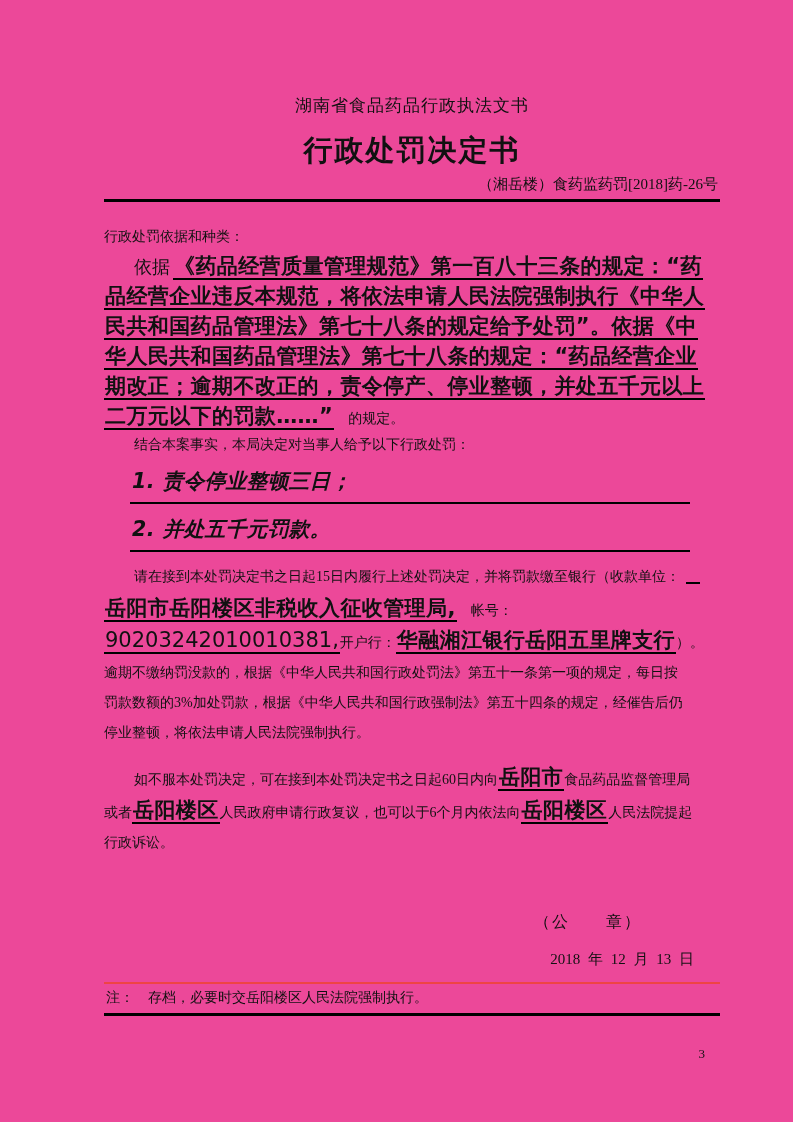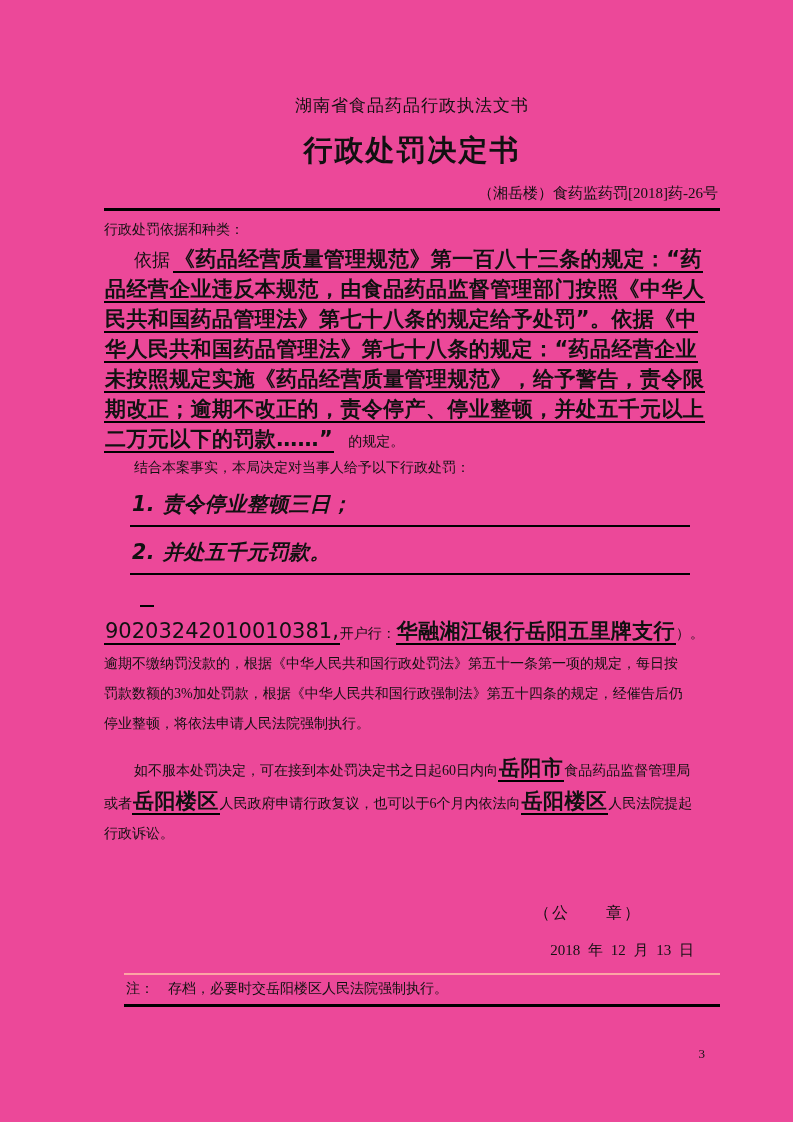--- a/index.html
+++ b/index.html
@@ -22,33 +22,33 @@
     letter-spacing:1px;
   }
   .title{
     margin-top:14px;
     text-align:center;
     font-size:29px;
     font-weight:bold;
     letter-spacing:2px;
   }
   .doc-number{
-    margin-top:13px;
+    margin-top:4px;
     text-align:right;
     font-size:15px;
     padding-right:2px;
   }
   .head-rule{
     margin-top:5px;
     border-top:3px solid #000;
     height:0;
   }
 
   
-  .section-label{margin-top:10px;font-size:14px;}
+  .section-label{margin-top:26px;font-size:14px;}
 
   .basis{margin-top:5px;}
   .row{white-space:nowrap;}
   .row-basis{line-height:30px;height:30px;}
   .row-body{font-size:14px;line-height:30px;}
   .row-pay{line-height:32px;height:32px;}
   .indented{padding-left:30px;}
 
   .seg-plain{
     font-family:"Liberation Serif","DejaVu Serif",serif;
@@ -117,25 +117,24 @@
   }
   .date-line{
     margin-top:17px;
     text-align:right;
     padding-right:26px;
     font-size:15px;
     word-spacing:4px;
   }
   .note-box{
     margin-top:13px;
-    border-top:2px solid #fca5a5;
+    border-top:2px solid #ef4444;
     border-bottom:3px solid #000;
     padding:5px 0 6px 2px;
     font-size:14px;
-    margin-left:20px;
   }
   .page-number{
     position:absolute;
     right:88px;
     bottom:60px;
     font-size:13px;
   }
 </style>
 </head>
 <body>
@@ -145,37 +144,37 @@
 
     <div class="doc-type">湖南省食品药品行政执法文书</div>
     <div class="title">行政处罚决定书</div>
     <div class="doc-number">（湘岳楼）食药监药罚[2018]药-26号</div>
     <div class="head-rule"></div>
 
     <div class="section-label">行政处罚依据和种类：</div>
 
     <div class="basis">
         <div class="row row-basis"><span class="seg-pre">依据</span><span class="seg-fill">《药品经营质量管理规范》第一百八十三条的规定：“药</span></div>
-        <div class="row row-basis"><span class="seg-fill">品经营企业违反本规范，由食品药品监督管理部门按照《中华人</span></div>
+        <div class="row row-basis"><span class="seg-fill">品经营企业违反本规范，将依法申请人民法院强制执行《中华人</span></div>
         <div class="row row-basis"><span class="seg-fill">民共和国药品管理法》第七十八条的规定给予处罚”。依据《中</span></div>
         <div class="row row-basis"><span class="seg-fill">华人民共和国药品管理法》第七十八条的规定：“药品经营企业</span></div>
-        <div class="row row-basis"><span class="seg-fill">未按照规定实施《药品经营质量管理规范》，给予警告，责令限</span></div>
         <div class="row row-basis"><span class="seg-fill">期改正；逾期不改正的，责令停产、停业整顿，并处五千元以上</span></div>
         <div class="row row-basis"><span class="seg-fill">二万元以下的罚款……”</span><span class="seg-plain">　的规定。</span></div>
       </div>
 
     <div class="decision-intro">结合本案事实，本局决定对当事人给予以下行政处罚：</div>
 
     <div class="penalties">
         <div class="row row-penalty"><span class="seg-ptext">1. 责令停业整顿三日；</span></div>
         <div class="row row-penalty"><span class="seg-ptext">2. 并处五千元罚款。</span></div>
       </div>
 
     <div class="payment">
-        <div class="row row-body indented"><span class="seg-blank"></span></div>
+        <div class="row row-body indented"><span class="seg-plain">请在接到本处罚决定书之日起15日内履行上述处罚决定，并将罚款缴至银行（收款单位：</span><span class="seg-blank"></span></div>
+        <div class="row row-pay"><span class="seg-fill">岳阳市岳阳楼区非税收入征收管理局,</span><span class="seg-plain">　帐号：</span></div>
         <div class="row row-pay"><span class="seg-num">90203242010010381,</span><span class="seg-plain">开户行：</span><span class="seg-fill">华融湘江银行岳阳五里牌支行</span><span class="seg-plain">）。</span></div>
       </div>
 
     <div class="overdue">
         <div class="row row-body"><span class="seg-plain">逾期不缴纳罚没款的，根据《中华人民共和国行政处罚法》第五十一条第一项的规定，每日按</span></div>
         <div class="row row-body"><span class="seg-plain">罚款数额的3%加处罚款，根据《中华人民共和国行政强制法》第五十四条的规定，经催告后仍</span></div>
         <div class="row row-body"><span class="seg-plain">停业整顿，将依法申请人民法院强制执行。</span></div>
       </div>
 
     <div class="appeal">

